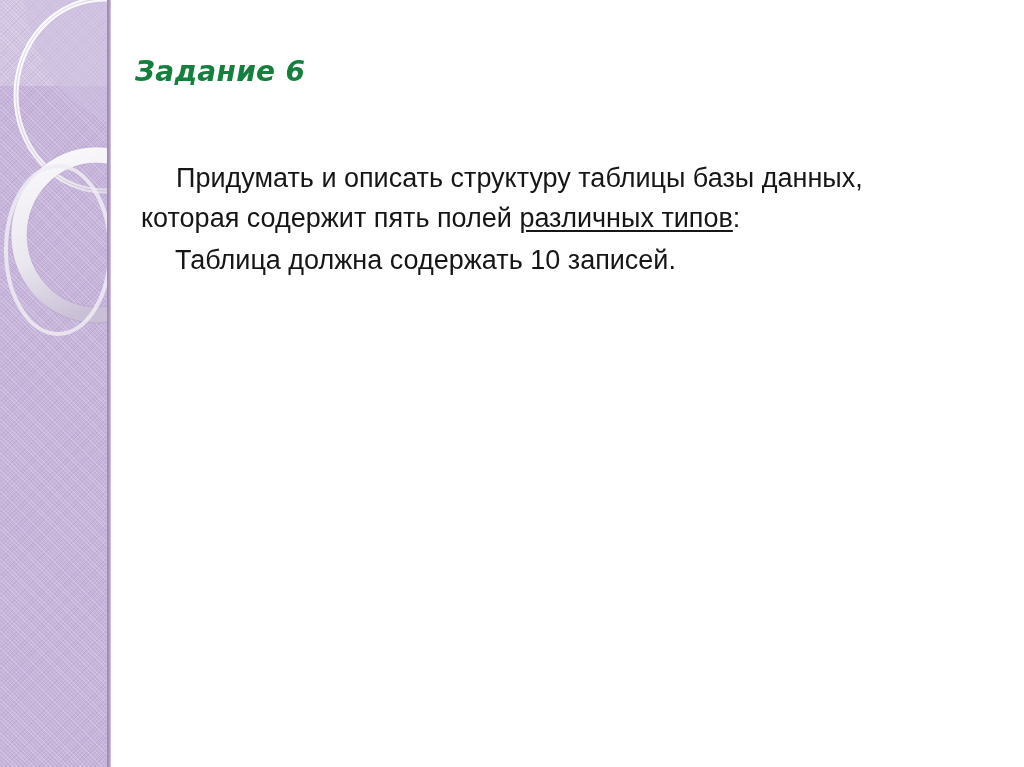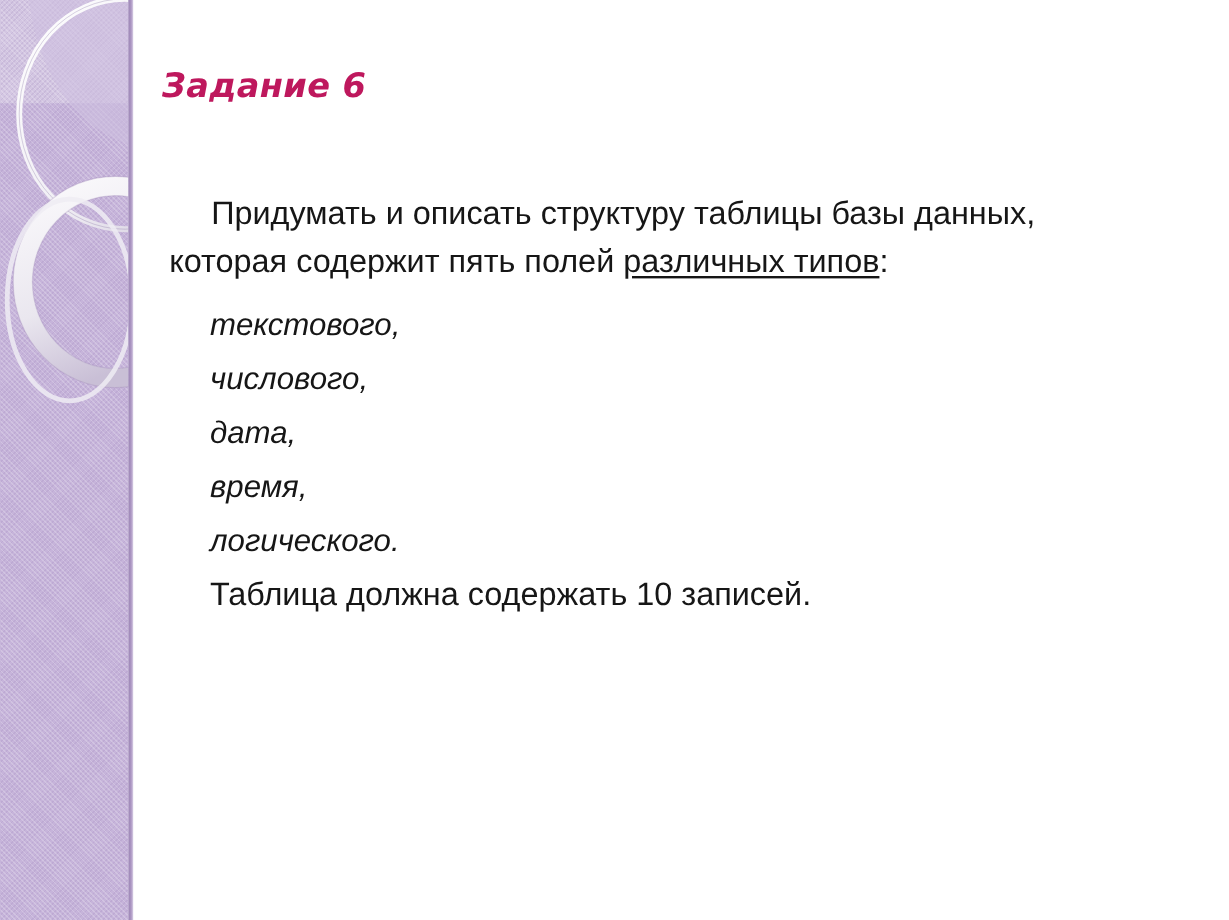--- a/index.html
+++ b/index.html
@@ -60,21 +60,21 @@
 
   
   .title {
     position: absolute;
     left: 135px;
     top: 55px;
     font-family: "DejaVu Sans", sans-serif;
     font-size: 28px;
     font-weight: bold;
     font-style: italic;
-    color: #be185d;
+    color: #15803d;
     letter-spacing: 0.3px;
     white-space: nowrap;
   }
 
   
   .content {
     position: absolute;
     left: 141px;
     top: 158px;
     width: 800px;
@@ -161,24 +161,17 @@
 
     <div class="sidebar-edge"></div>
   </div>
 
   <div class="title">Задание 6</div>
 
   <div class="content">
 
     <p class="para"><span>Придумать и описать структуру таблицы базы данных, которая содержит пять полей </span><span class="underlined">различных типов</span><span>:</span></p>
 
-    <ul class="type-list">
-      <li>текстового,</li>
-      <li>числового,</li>
-      <li>дата,</li>
-      <li>время,</li>
-      <li>логического.</li>
-    </ul>
 
     <p class="closing">Таблица должна содержать 10 записей.</p>
   </div>
 
 </div>
 
 </body></html>

